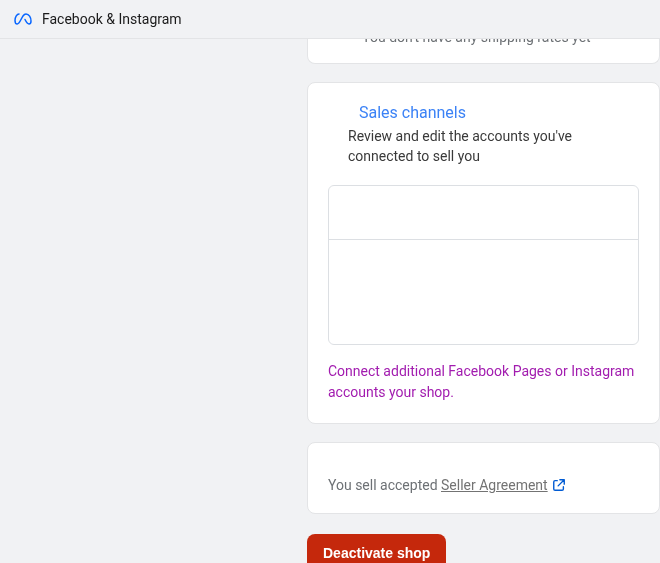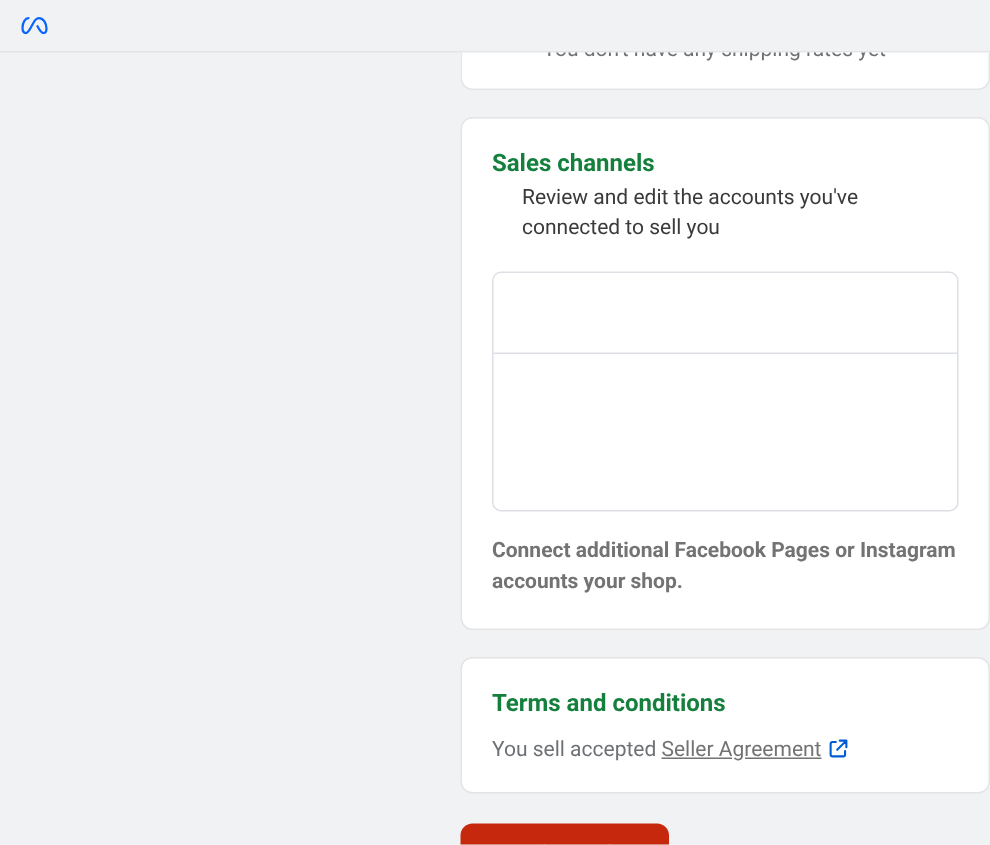--- a/index.html
+++ b/index.html
@@ -54,23 +54,24 @@
       font-size: 14px;
       padding-left: 34px;
       margin-top: -10px;
       padding-top: 0;
     }
     .card-inner {
       padding: 20px;
     }
     .section-title {
       font-size: 16px;
-      font-weight: 700;
-      color: #15803d;
+      font-weight: 400;
+      color: #3b82f6;
       margin-bottom: 4px;
+      margin-left: 31px;
     }
     .section-subtitle {
       font-size: 14px;
       color: #3a3a3a;
       line-height: 1.45;
       margin-left: 20px;
     }
     .empty-box {
       border: 1px solid #dcdfe3;
       border-radius: 6px;
@@ -81,24 +82,23 @@
     .empty-box-divider {
       position: absolute;
       top: 53px;
       left: 0;
       right: 0;
       height: 1px;
       background: #dcdfe3;
     }
     .connect-text {
       font-size: 14px;
-      color: #737373;
+      color: #a21caf;
       margin-top: 16px;
       line-height: 1.5;
-      font-weight: bold;
     }
     .terms-text {
       font-size: 14px;
       color: #6d7175;
       margin-top: 14px;
     }
     .link {
       color: #737373;
       text-decoration: underline;
       cursor: pointer;
@@ -120,20 +120,21 @@
       margin-top: 2px;
     }
   </style>
 </head>
 <body>
 
 <div class="header">
   <svg class="meta-icon" viewBox="0 0 36 24" fill="none">
     <path d="M10 2C6 2 2 8 2 15C2 19 3.5 22 6.5 22C9 22 11 19 14 13L18 6C20 3 22 2 24 2C30 2 34 9 34 16C34 20 32.5 22 30 22C27 22 25 19 22 13" stroke="#0866ff" stroke-width="3" stroke-linecap="round" fill="none"></path>
   </svg>
+  <span class="header-title">Facebook &amp; Instagram</span>
 </div>
 
 <div class="content">
 
   <div class="card card-partial">
     <div class="shipping-text">You don't have any shipping rates yet</div>
   </div>
 
   <div class="card">
     <div class="card-inner">
@@ -141,21 +142,20 @@
       <div class="section-subtitle">Review and edit the accounts you've connected to sell you</div>
       <div class="empty-box">
         <div class="empty-box-divider"></div>
       </div>
       <div class="connect-text">Connect additional Facebook Pages or Instagram accounts your shop.</div>
     </div>
   </div>
 
   <div class="card">
     <div class="card-inner">
-      <div class="section-title">Terms and conditions</div>
       <div class="terms-text">
         <span>You sell accepted </span><a class="link">Seller Agreement</a><svg class="external-icon" width="14" height="14" viewBox="0 0 16 16" fill="none">
           <path d="M6 3H3.5C2.67 3 2 3.67 2 4.5v8C2 13.33 2.67 14 3.5 14h8c.83 0 1.5-.67 1.5-1.5V10" stroke="#005bd3" stroke-width="1.6" stroke-linecap="round"></path>
           <path d="M9 2h5v5M14 2L7 9" stroke="#005bd3" stroke-width="1.6" stroke-linecap="round" stroke-linejoin="round"></path>
         </svg>
       </div>
     </div>
   </div>
 
   <button class="deactivate-btn">Deactivate shop</button>

